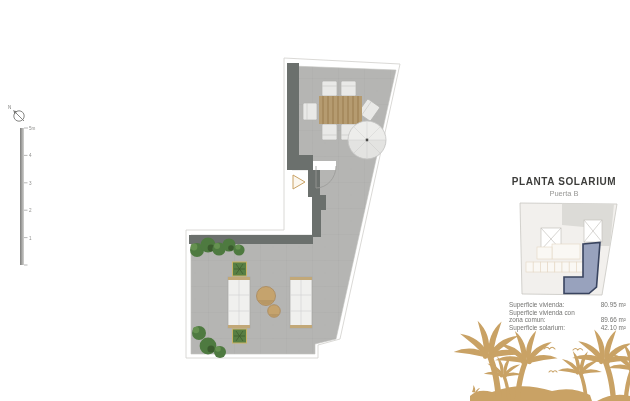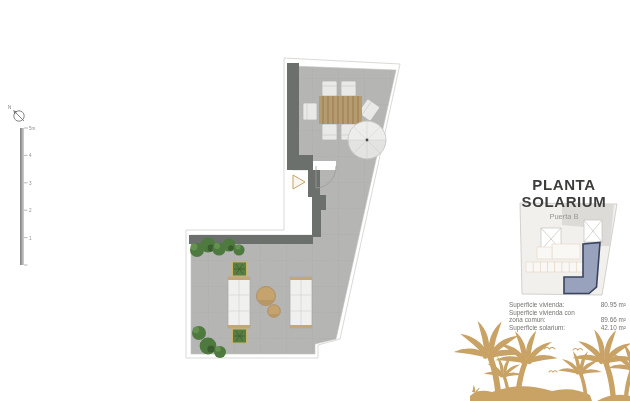--- a/index.html
+++ b/index.html
@@ -39,21 +39,21 @@
   .tan{fill:var(--accent-tan,#c9a265);}
   .bird{stroke:var(--accent-tan,#c9a265);stroke-width:1.1;fill:none;stroke-linecap:round;}
 
   .sb-tick{stroke:#9a9a98;stroke-width:.7;}
   .sb-label{font-size:4.6px;fill:#8f8f8d;}
   .compass{stroke:#787876;stroke-width:.9;fill:none;}
   .compass-n{font-size:4.5px;fill:#787876;}
 
   
   .title-block{position:absolute;left:498px;top:176px;width:132px;text-align:center;}
-  .plan-title{font-size:15px;font-weight:bold;letter-spacing:.6px;color:#3d3d3b;}
+  .plan-title{font-size:10px;font-weight:bold;letter-spacing:.6px;color:#3d3d3b;}
   .plan-subtitle{font-size:7.5px;color:#98989б;color:#989896;margin-top:2px;}
   .areas{position:absolute;left:509px;top:301px;width:117px;font-size:6.4px;color:#757573;line-height:1.18;}
   .area-row{display:flex;justify-content:space-between;}
   .area-row .lbl{text-align:left;white-space:nowrap;}
   .area-row .val{text-align:right;white-space:nowrap;}
 </style>
 </head>
 <body>
 
 <div id="stage">

